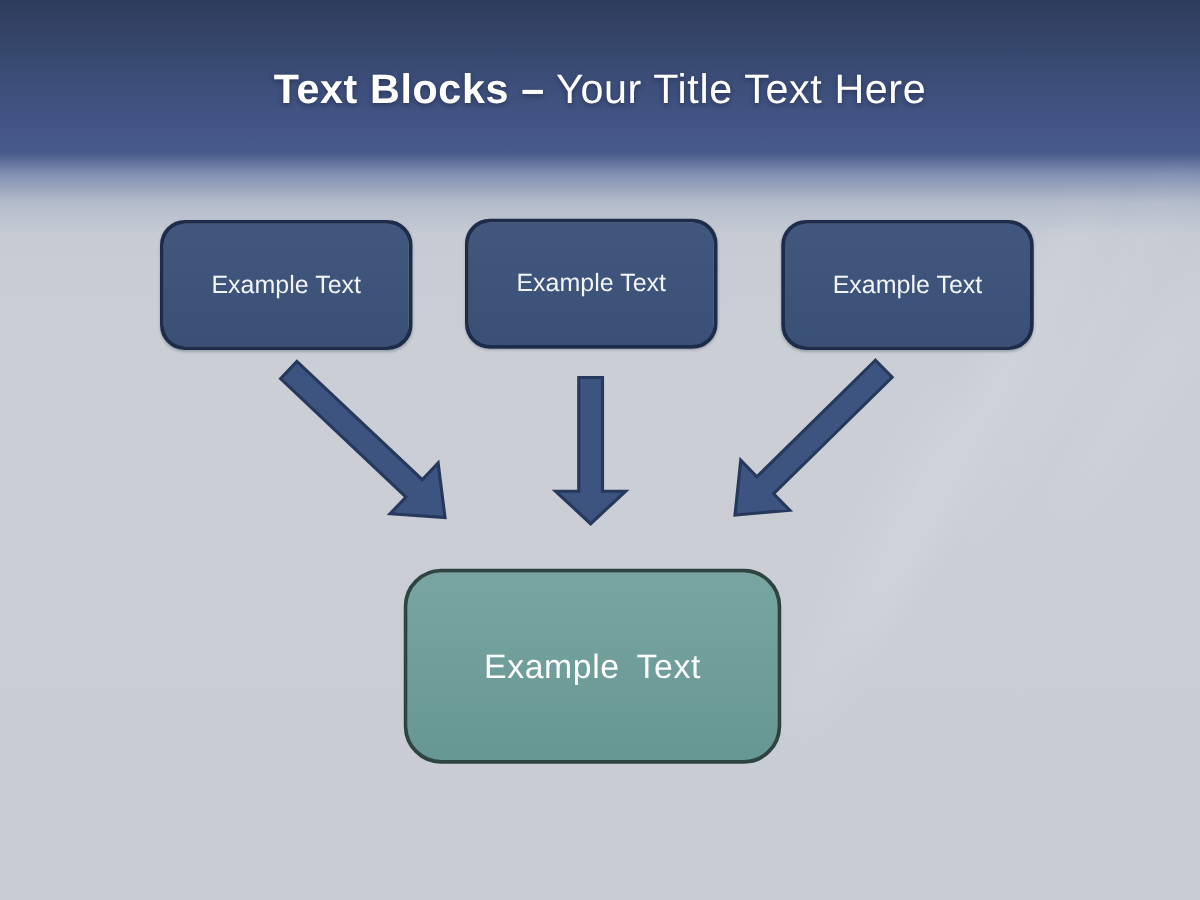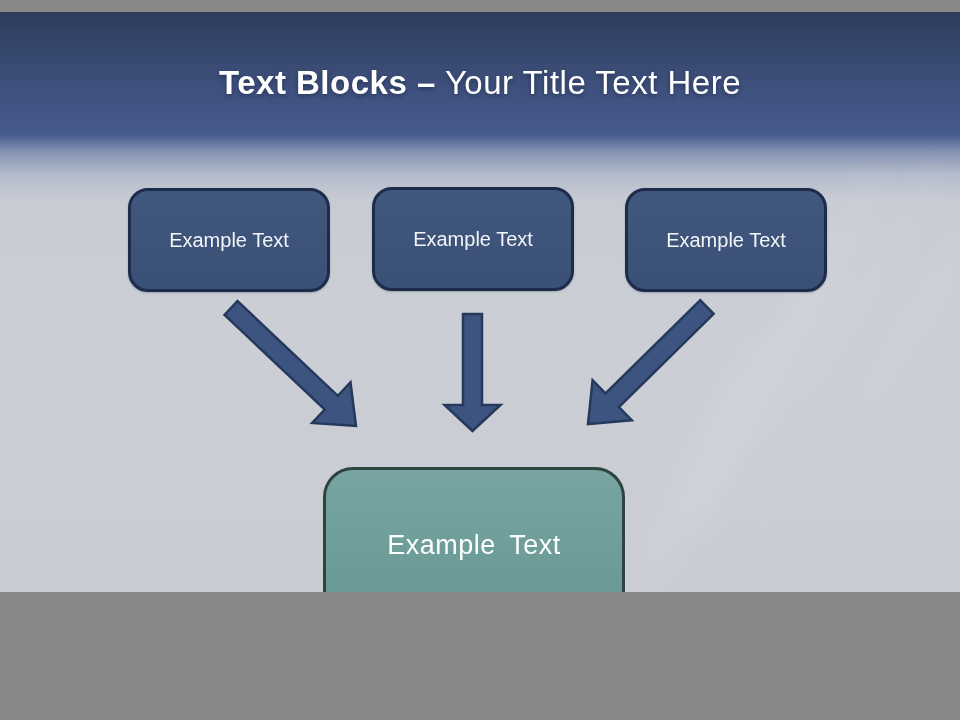--- a/index.html
+++ b/index.html
@@ -1,19 +1,19 @@
 <!DOCTYPE html>
 <html><head>
 <meta charset="utf-8">
 <style>
   html,body{margin:0;padding:0;background:#888;}
   .slide{
     position:relative;
-    width:960px;height:580px;
-    margin:12px auto;
+    width:960px;height:720px;
+    margin:0 auto;
     overflow:hidden;
     font-family:"Liberation Sans", sans-serif;
     background:linear-gradient(180deg,
       #2e3c5c 0px,
       #3a4c74 55px,
       #435586 100px,
       #465a8c 122px,
       #8492b3 140px,
       #b3bccb 162px,
       #c7cbd4 188px,

